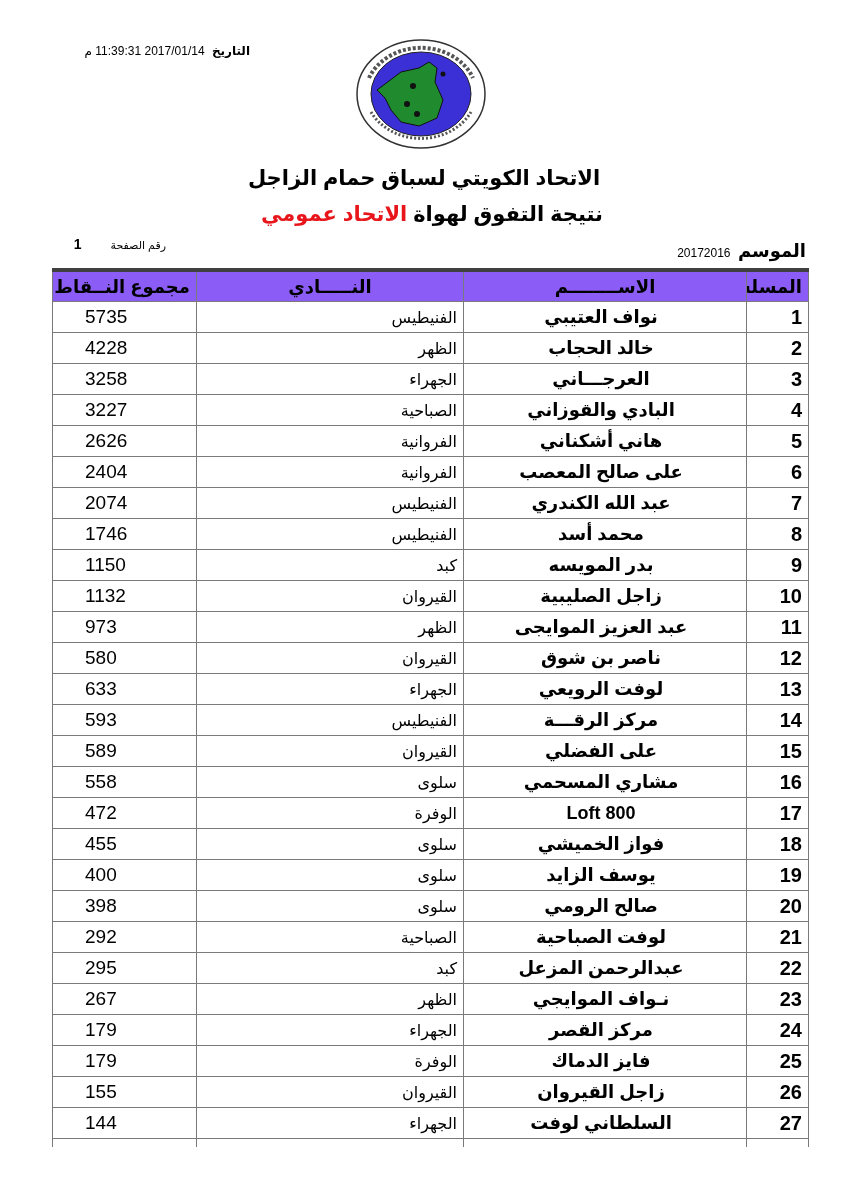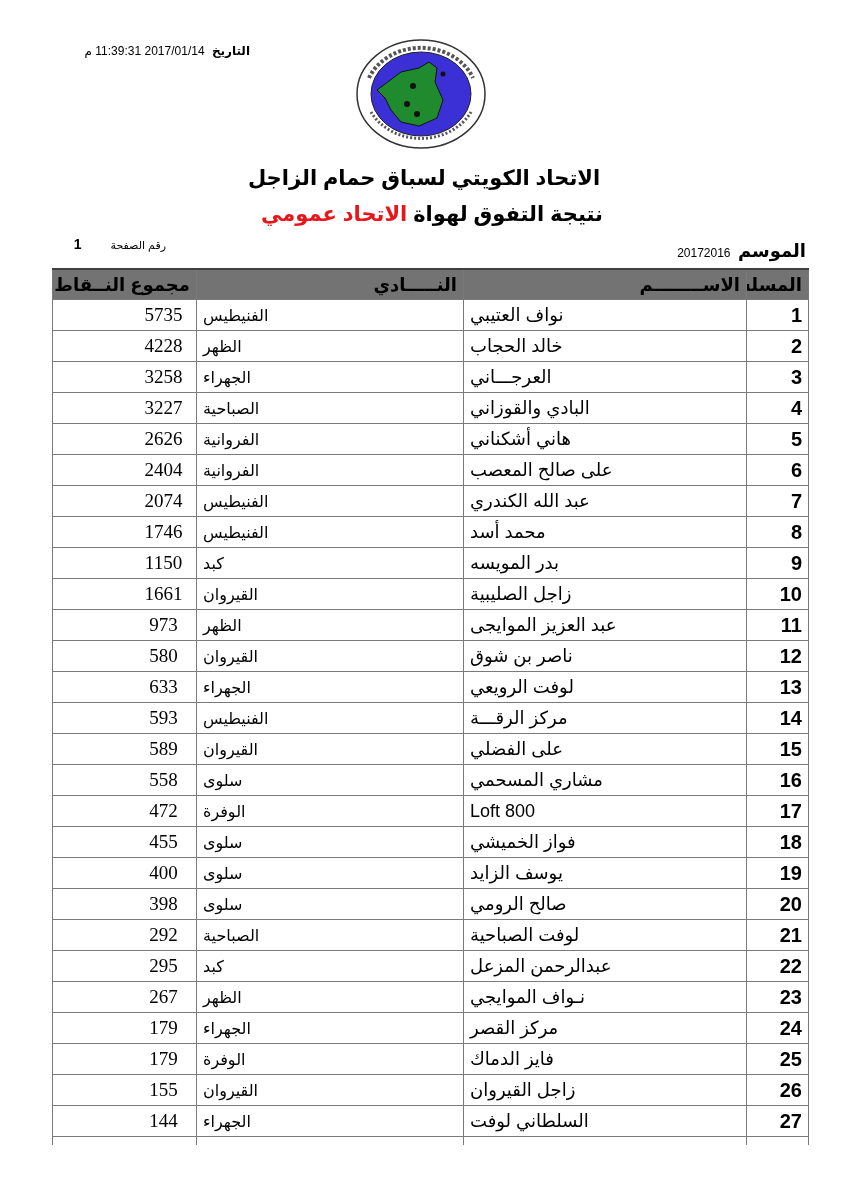--- a/index.html
+++ b/index.html
@@ -11,29 +11,29 @@
     #logo { left: 355px; top: 38px; width: 132px; height: 112px; }
     #org-title { left: 0; width: 848px; top: 166px; text-align: center; font-size: 21px; font-weight: bold; direction: rtl; }
     #report-title { left: 0; width: 848px; top: 202px; text-align: center; font-size: 21px; font-weight: bold; direction: rtl; padding-left: 8px; }
     #report-title .red { color: #e8161b; }
     #season { right: 42px; top: 240px; direction: rtl; font-size: 12px; white-space: nowrap; }
     #season .lbl { font-weight: bold; font-size: 18px; margin-left: 4px; }
     #page-num { left: 56px; top: 236px; width: 110px; direction: rtl; font-size: 11px; white-space: nowrap; }
     #page-num .val { font-weight: bold; font-size: 14px; margin-right: 26px; }
     table#results { position: absolute; left: 52px; top: 268px; width: 756px; border-collapse: collapse; direction: rtl; table-layout: fixed; }
     #results th, #results td { border: 1px solid #7a7a7a; padding: 0 6px; height: 30px; font-size: 18px; white-space: nowrap; overflow: hidden; }
-    #results th { background: #737373; font-weight: bold; height: 29px; text-align: right; border-top: 2px solid #404040; }
+    #results th { background: #8b5cf6; font-weight: bold; height: 29px; text-align: center; border-top: 4px solid #404040; }
     #results col.c-serial { width: 62px; }
     #results col.c-name { width: 283px; }
     #results col.c-club { width: 267px; }
     #results col.c-points { width: 144px; }
     #results td.serial { font-weight: bold; text-align: right; font-size: 20px; }
-    #results td.name { text-align: left; padding-right: 14px; }
-    #results td.club { text-align: left; font-size: 16px; }
-    #results td.points { text-align: center; padding-left: 84px; font-size: 19px; font-family: Liberation Serif, serif; }
+    #results td.name { text-align: center; padding-right: 14px; font-weight: bold; }
+    #results td.club { text-align: right; font-size: 16px; }
+    #results td.points { text-align: left; padding-left: 32px; font-size: 19px; }
     #results tr.tail td { height: 8px; border-bottom: none; }
   </style>
 </head>
 <body>
 
 <div id="date-line" class="abs">
   <span class="lbl">التاريخ</span>
   <span>2017/01/14 11:39:31 م</span>
 </div>
 
@@ -135,21 +135,21 @@
       <tr>
         <td class="serial">9</td>
         <td class="name">بدر المويسه</td>
         <td class="club">كبد</td>
         <td class="points">1150</td>
       </tr>
       <tr>
         <td class="serial">10</td>
         <td class="name">زاجل الصليبية</td>
         <td class="club">القيروان</td>
-        <td class="points">1661</td>
+        <td class="points">1132</td>
       </tr>
       <tr>
         <td class="serial">11</td>
         <td class="name">عبد العزيز الموايجى</td>
         <td class="club">الظهر</td>
         <td class="points">973</td>
       </tr>
       <tr>
         <td class="serial">12</td>
         <td class="name">ناصر بن شوق</td>

